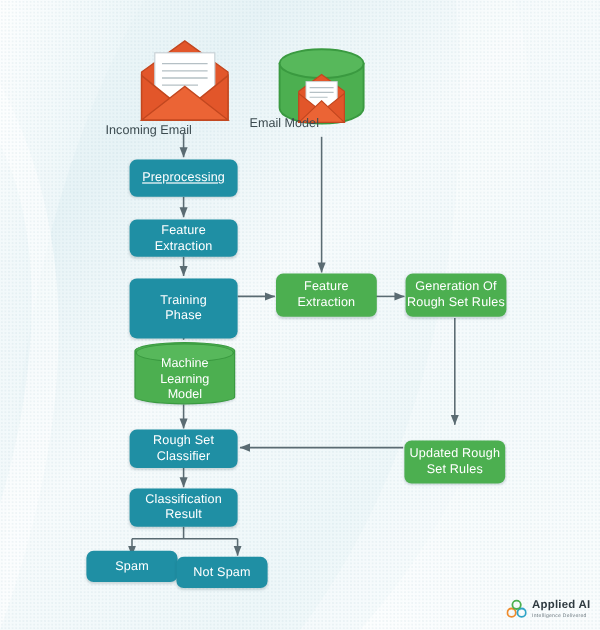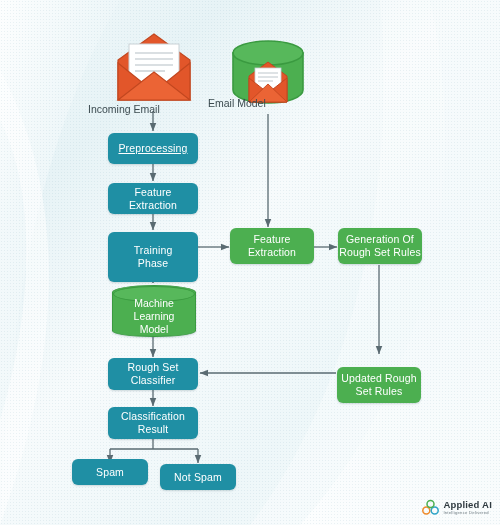--- a/index.html
+++ b/index.html
@@ -248,21 +248,21 @@
 
   <div class="node teal" style="left:108px; top:407px; width:90px; height:32px;">
     <span>Classification
 Result</span>
   </div>
 
   <div class="node teal" style="left:72px; top:459px; width:76px; height:26px;">
     <span>Spam</span>
   </div>
 
-  <div class="node teal" style="left:160px; top:464px; width:76px; height:26px;">
+  <div class="node teal" style="left:147px; top:464px; width:76px; height:26px;">
     <span>Not Spam</span>
   </div>
 
   <div class="node green" style="left:230px; top:228px; width:84px; height:36px;">
     <span>Feature
 Extraction</span>
   </div>
 
   <div class="node green" style="left:338px; top:228px; width:84px; height:36px;">
     <span>Generation Of

